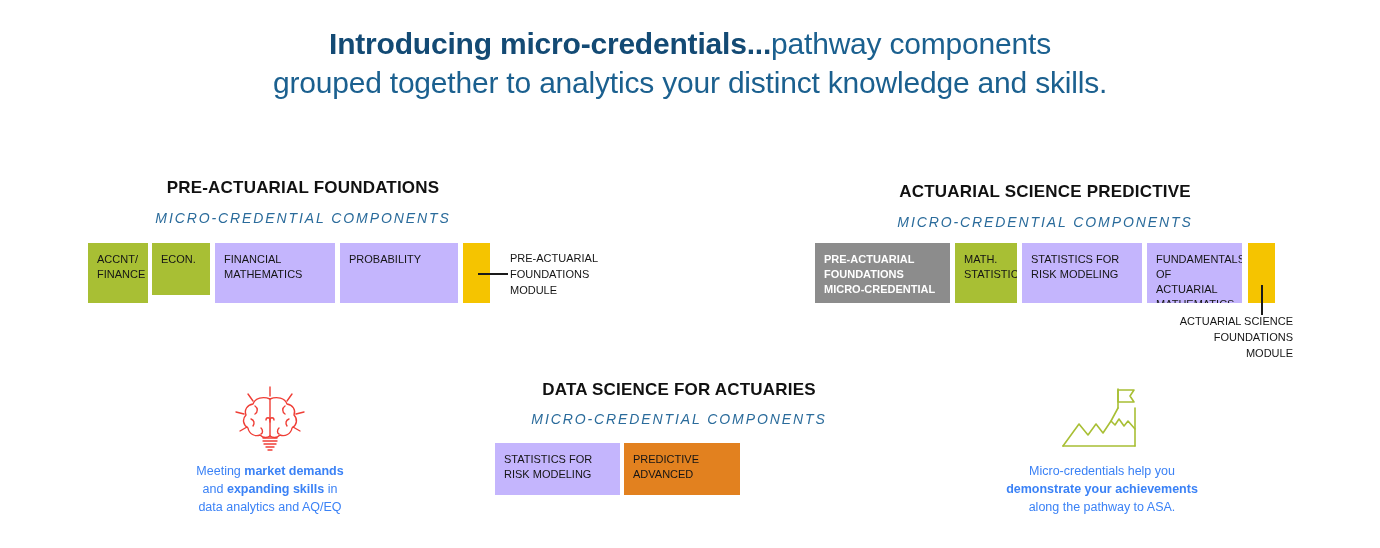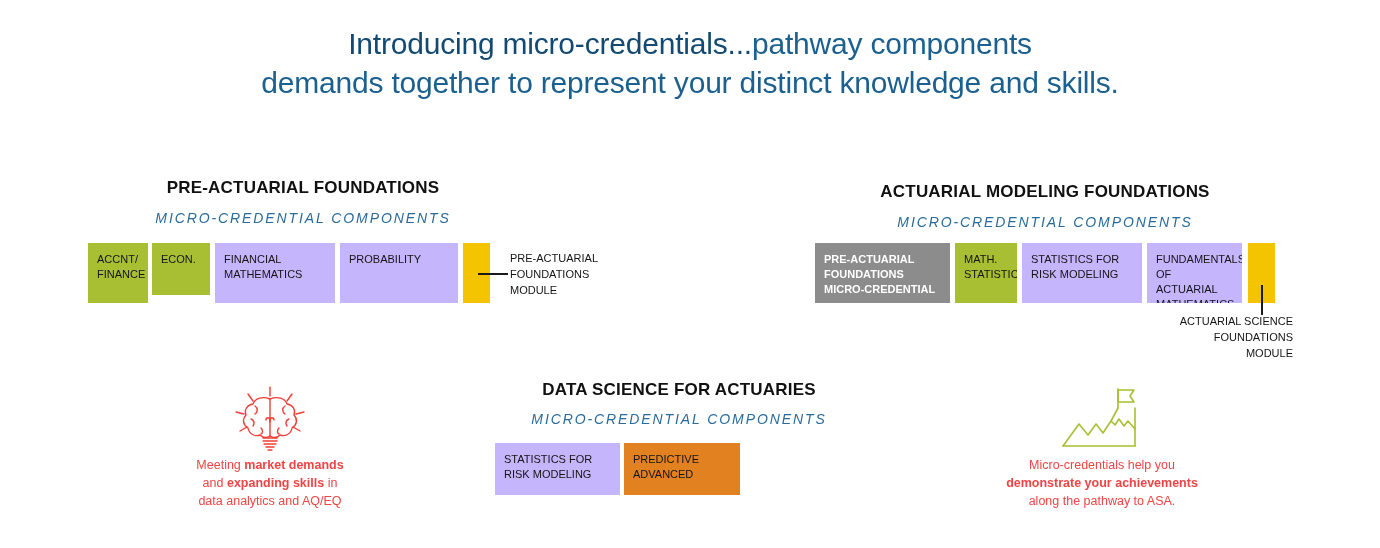--- a/index.html
+++ b/index.html
@@ -18,21 +18,21 @@
     left: 0; top: 24px;
     width: 1380px;
     text-align: center;
     line-height: 1.3;
   }
   .title-line {
     font-size: 30px;
     color: #1a5c8f;
     letter-spacing: -0.2px;
   }
-  .title-strong { font-weight: normal; color: #134a74; }
+  .title-strong { font-weight: bold; color: #134a74; }
   .title-normal { font-weight: normal; color: #1b608f; }
 
   
   .sec-title {
     position: absolute;
     font-size: 17px;
     font-weight: bold;
     color: #111111;
     letter-spacing: 0.2px;
     white-space: nowrap;
@@ -82,32 +82,33 @@
     white-space: nowrap;
   }
   .module-label.right { text-align: right; }
 
   
   .callout { position: absolute; text-align: center; }
   .callout .ico { display: block; margin: 0 auto; }
   .callout .cap {
     font-size: 12.5px;
     line-height: 1.45;
-    color: #ef4444;
+    color: #3b82f6;
+    margin-top: 6px;
   }
   .cap b { font-weight: bold; }
 </style>
 </head>
 <body>
 
 <div class="stage">
 
   <div class="title-wrap">
     <div class="title-line"><span class="title-strong">Introducing micro-credentials...</span><span class="title-normal">pathway components</span></div>
-    <div class="title-line title-normal">demands together to represent your distinct knowledge and skills.</div>
+    <div class="title-line title-normal">grouped together to analytics your distinct knowledge and skills.</div>
   </div>
 
   <div class="sec-title" style="left:88px; top:178px; width:430px;">PRE-ACTUARIAL FOUNDATIONS</div>
   <div class="sec-sub" style="left:88px; top:210px; width:430px;">MICRO-CREDENTIAL COMPONENTS</div>
 
   <div class="block green" style="left:88px; top:243px; width:60px; height:60px;">
     <span style="white-space:pre-line">ACCNT/
 FINANCE</span>
   </div>
   <div class="block green" style="left:152px; top:243px; width:58px; height:52px;">
@@ -120,21 +121,21 @@
   <div class="block blue" style="left:340px; top:243px; width:118px; height:60px;">
     <span style="white-space:pre-line">PROBABILITY</span>
   </div>
   <div class="block yellow" style="left:463px; top:243px; width:27px; height:60px;"></div>
 
   <div class="conn-h" style="left:478px; top:273px; width:30px;"></div>
   <div class="module-label" style="left:510px; top:251px; white-space:pre-line;">PRE-ACTUARIAL
 FOUNDATIONS
 MODULE</div>
 
-  <div class="sec-title" style="left:815px; top:182px; width:460px;">ACTUARIAL MODELING FOUNDATIONS</div>
+  <div class="sec-title" style="left:815px; top:182px; width:460px;">ACTUARIAL SCIENCE PREDICTIVE</div>
   <div class="sec-sub" style="left:815px; top:214px; width:460px;">MICRO-CREDENTIAL COMPONENTS</div>
 
   <div class="block gray" style="left:815px; top:243px; width:135px; height:60px;">
     <span style="white-space:pre-line">PRE-ACTUARIAL
 FOUNDATIONS
 MICRO-CREDENTIAL</span>
   </div>
   <div class="block green" style="left:955px; top:243px; width:62px; height:60px;">
     <span style="white-space:pre-line">MATH.
 STATISTICS</span>

